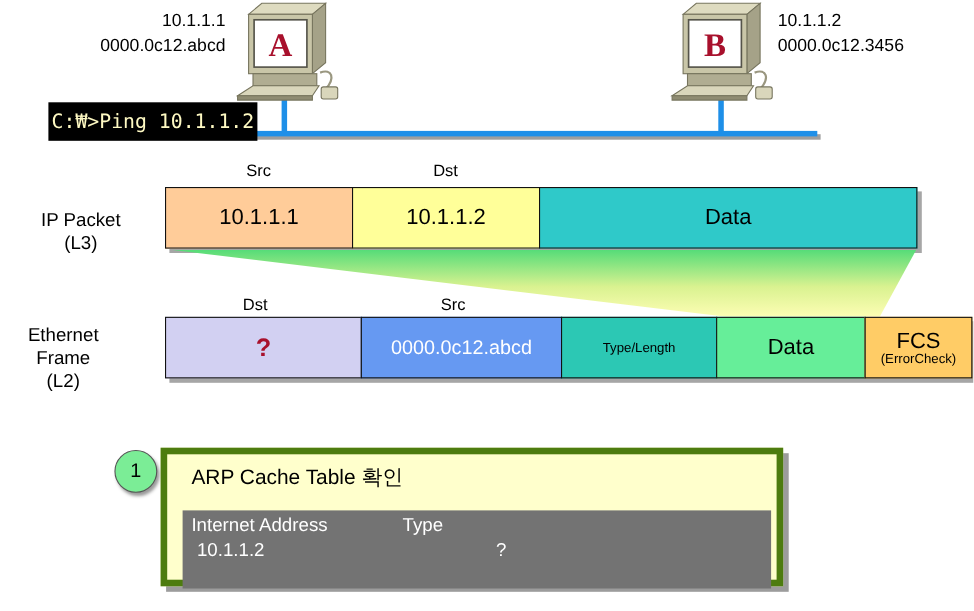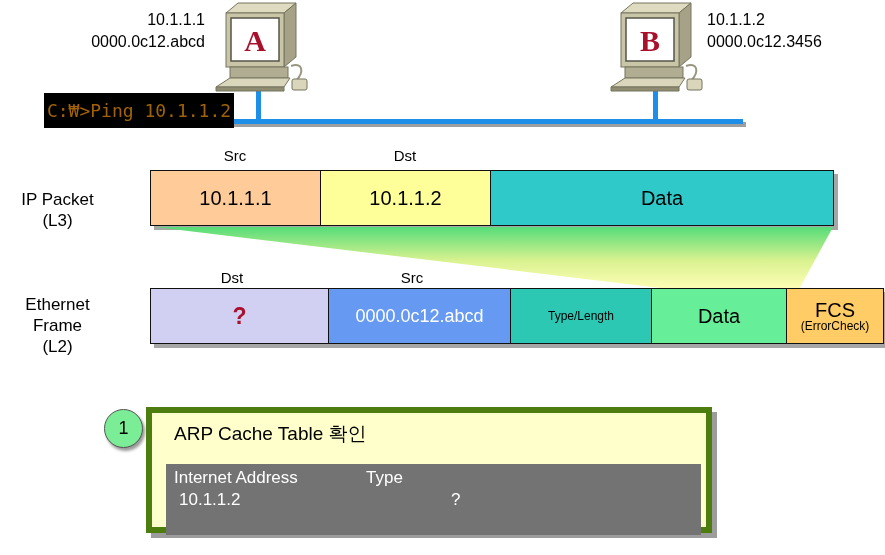--- a/index.html
+++ b/index.html
@@ -11,31 +11,31 @@
 
   
   .host-label{font-size:16px;line-height:22px;white-space:nowrap;}
   #a-label{left:60px;top:9px;width:145px;text-align:right;}
   #b-label{left:707px;top:9px;width:160px;text-align:left;}
   .cable{background:#1E8FE8;}
   #cable-a{left:256px;top:82px;width:5px;height:40px;}
   #cable-b{left:653px;top:82px;width:5px;height:40px;}
   #bus-line{left:230px;top:119px;width:513px;height:5px;background:#1E8FE8;box-shadow:3px 3px 0 #9e9e9e;}
   #cmd-box{
-    left:44px;top:93px;width:190px;height:35px;background:#000;color:#a16207;
+    left:44px;top:93px;width:190px;height:35px;background:#000;color:#fef9c3;
     font-family:"DejaVu Sans Mono",monospace;font-size:18px;
     display:flex;align-items:center;justify-content:center;white-space:nowrap;
   }
   .pc{width:100px;height:95px;}
   #pc-a{left:212px;top:1px;}
   #pc-b{left:607px;top:1px;}
 
   
   .side-label{font-size:17px;line-height:21px;text-align:center;width:115px;}
-  #ip-side{left:0;top:189px;}
+  #ip-side{left:16px;top:189px;}
   #eth-side{left:0;top:294px;}
   .fld-label{font-size:15px;width:80px;text-align:center;}
   #ip-src-lbl{left:195px;top:147px;}
   #ip-dst-lbl{left:365px;top:147px;}
   #eth-dst-lbl{left:192px;top:269px;}
   #eth-src-lbl{left:372px;top:269px;}
 
   .prow{display:flex;box-shadow:4px 4px 0 #a6a6a6;}
   .cell{
     box-sizing:border-box;border:1px solid #111;height:56px;

